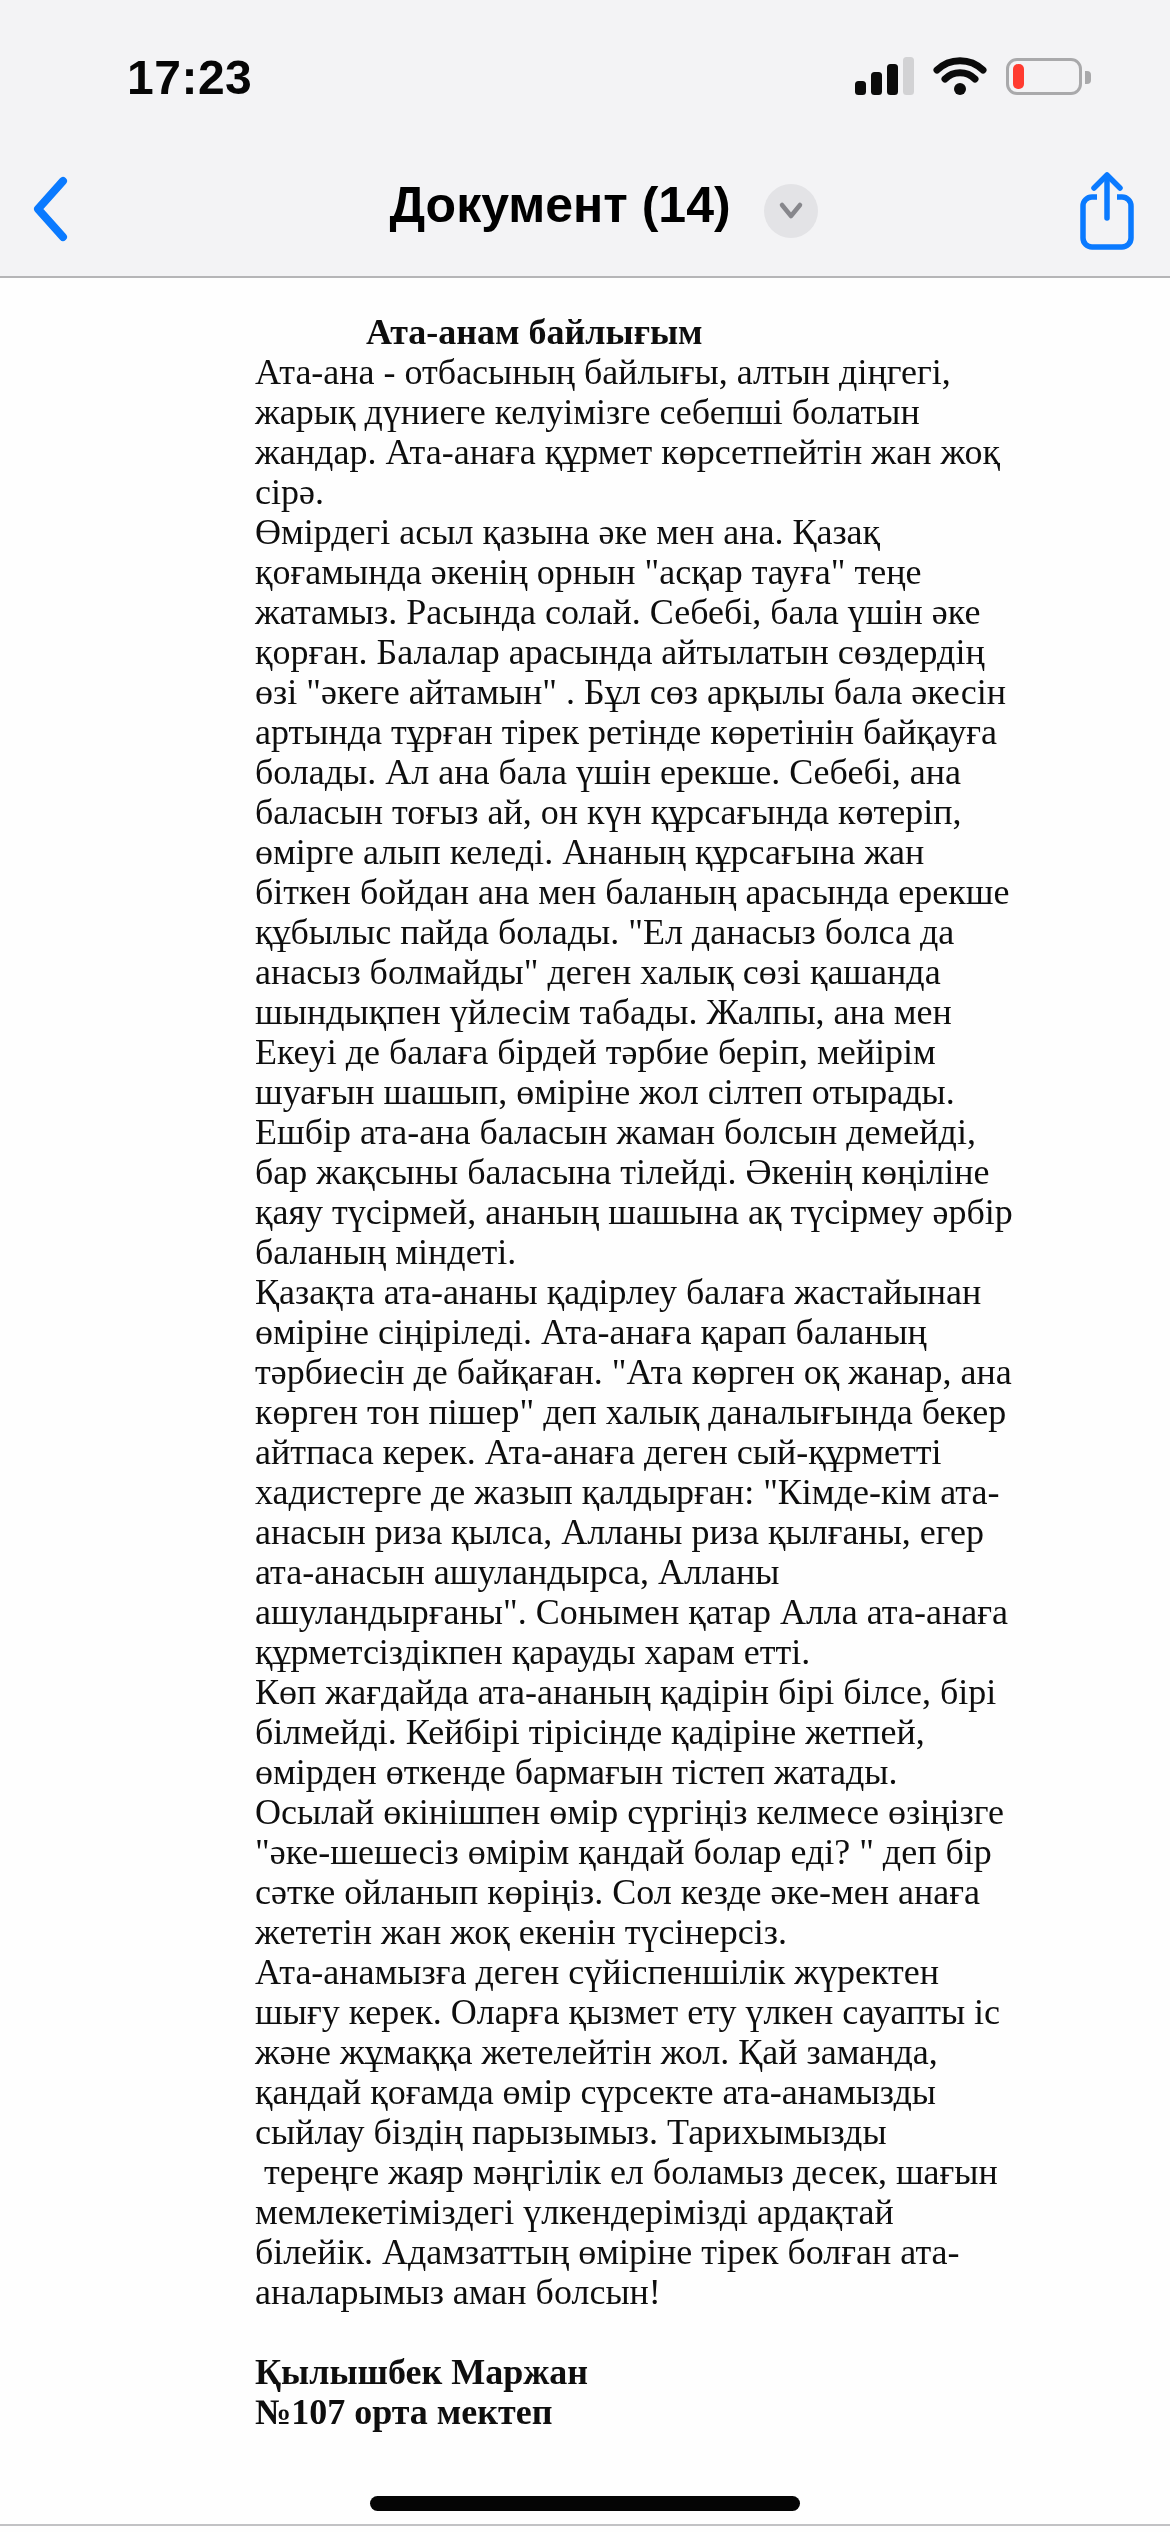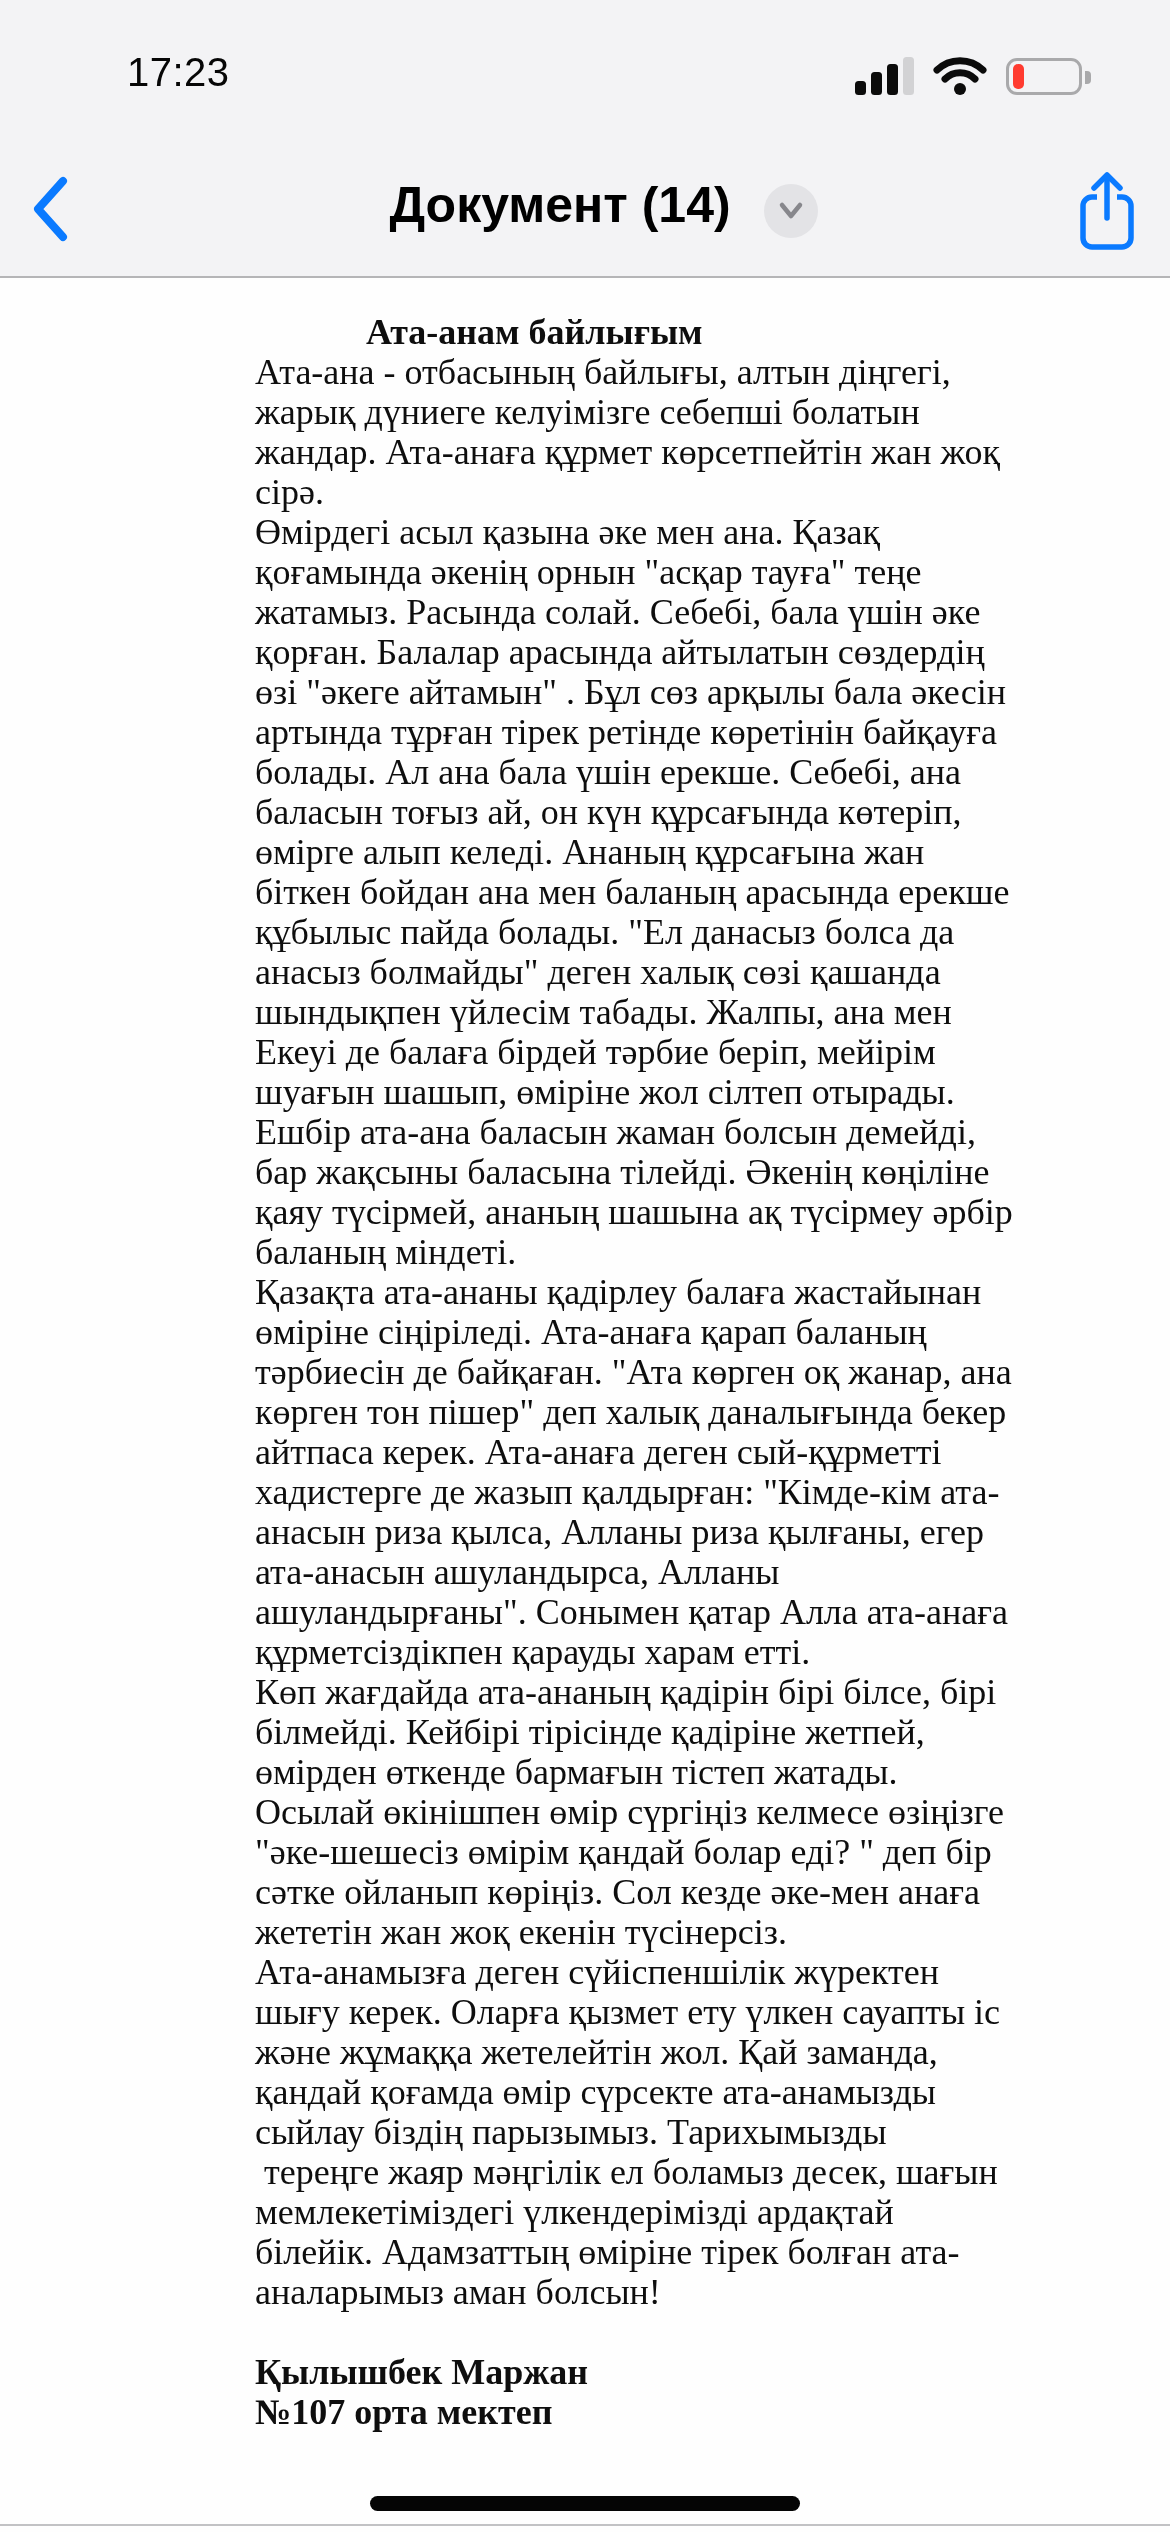--- a/index.html
+++ b/index.html
@@ -3,21 +3,21 @@
 <meta charset="utf-8">
 <style>
   html,body{margin:0;padding:0;background:#ffffff;}
   body{width:1170px;height:2532px;position:relative;overflow:hidden;
        font-family:"Liberation Sans",sans-serif;}
 
   
   .header{position:absolute;left:0;top:0;width:1170px;height:278px;
           background:#f3f3f5;border-bottom:2px solid #b5b5b7;box-sizing:border-box;}
 
-  .time{position:absolute;left:127px;top:50px;font-size:40px;font-weight:400;
+  .time{position:absolute;left:127px;top:50px;font-size:48px;font-weight:700;
         color:#060606;letter-spacing:.5px;}
 
   .signal{position:absolute;left:855px;top:57px;width:63px;height:38px;}
   .signal .bar{position:absolute;bottom:0;width:11px;border-radius:3.5px;background:#0b0b0b;}
   .signal .b1{left:0;height:14px;}
   .signal .b2{left:16px;height:23px;}
   .signal .b3{left:32px;height:31px;}
   .signal .b4{left:48px;height:38px;background:#d2d2d4;}
 
   .wifi{position:absolute;left:933px;top:56px;}

